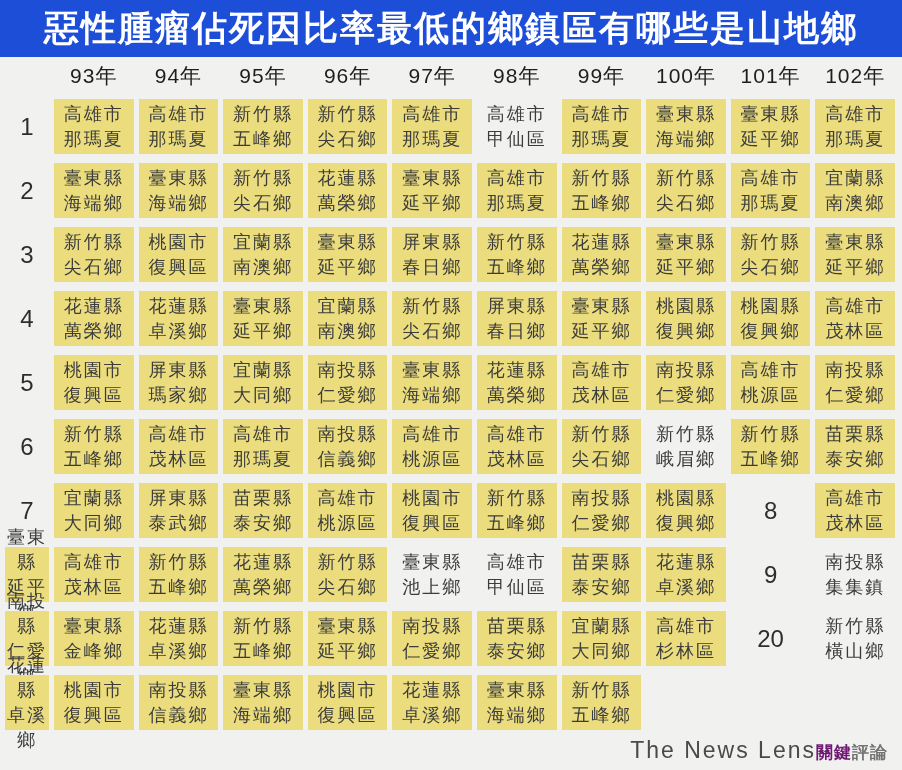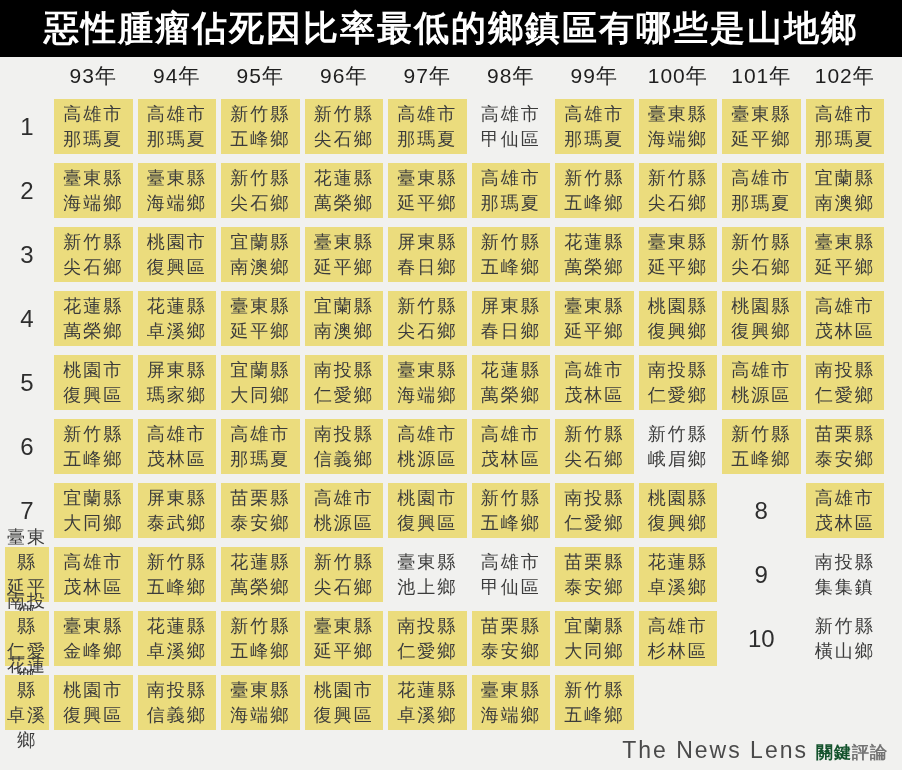--- a/index.html
+++ b/index.html
@@ -4,33 +4,33 @@
 <style>
   * { margin:0; padding:0; box-sizing:border-box; }
   html,body {
     width:902px; height:770px;
     background:#F1F1EF;
     font-family:"Liberation Sans","DejaVu Sans",sans-serif;
     overflow:hidden; position:relative;
   }
   .title-bar {
     width:902px; height:57px;
-    background:#000000;
+    background:#1d4ed8;
     display:flex; align-items:center; justify-content:center;
   }
   .title-bar .title {
     color:#FFFFFF; font-size:35px; font-weight:bold; letter-spacing:2px;
     white-space:nowrap;
   }
   .table {
     display:grid;
     grid-template-columns:44px repeat(10, 1fr);
     column-gap:5px;
     row-gap:9px;
-    padding:5px 18px 0 5px;
+    padding:5px 7px 0 5px;
     width:902px;
   }
   .corner { height:28px; }
   .year-h {
     height:28px;
     display:flex; align-items:center; justify-content:center;
     font-size:21px; color:#1E1E1E; letter-spacing:1px;
   }
   .rank {
     display:flex; align-items:center; justify-content:center;
@@ -40,28 +40,28 @@
   .cell {
     height:55px;
     display:flex; flex-direction:column; align-items:center; justify-content:center;
     text-align:center;
     font-size:18px; line-height:25px; letter-spacing:2px;
     color:#3C3C3C;
   }
   .cell.hl { background:#EBDC7D; }
   .footer {
     position:absolute; right:14px; bottom:6px;
-    display:flex; align-items:baseline; gap:8px;
+    display:flex; align-items:baseline; 
     white-space:nowrap;
   }
   .brand-en {
     font-size:23px; color:#4A4A4A; letter-spacing:2px; font-weight:normal;
   }
   .brand-zh { font-size:17px; font-weight:bold; letter-spacing:1px; }
-  .brand-zh .b1 { color:#14532d; }
+  .brand-zh .b1 { color:#701a75; }
   .brand-zh .b2 { color:#737373; }
 </style>
 </head>
 <body>
 
 <div class="title-bar">
   <div class="title">惡性腫瘤佔死因比率最低的鄉鎮區有哪些是山地鄉</div>
 </div>
 
 <div class="table">
@@ -430,21 +430,21 @@
       <div class="l2">泰安鄉</div>
     </div>
     <div class="cell hl">
       <div class="l1">宜蘭縣</div>
       <div class="l2">大同鄉</div>
     </div>
     <div class="cell hl">
       <div class="l1">高雄市</div>
       <div class="l2">杉林區</div>
     </div>
-    <div class="rank">10</div>
+    <div class="rank">20</div>
     <div class="cell">
       <div class="l1">新竹縣</div>
       <div class="l2">橫山鄉</div>
     </div>
     <div class="cell hl">
       <div class="l1">花蓮縣</div>
       <div class="l2">卓溪鄉</div>
     </div>
     <div class="cell hl">
       <div class="l1">桃園市</div>

